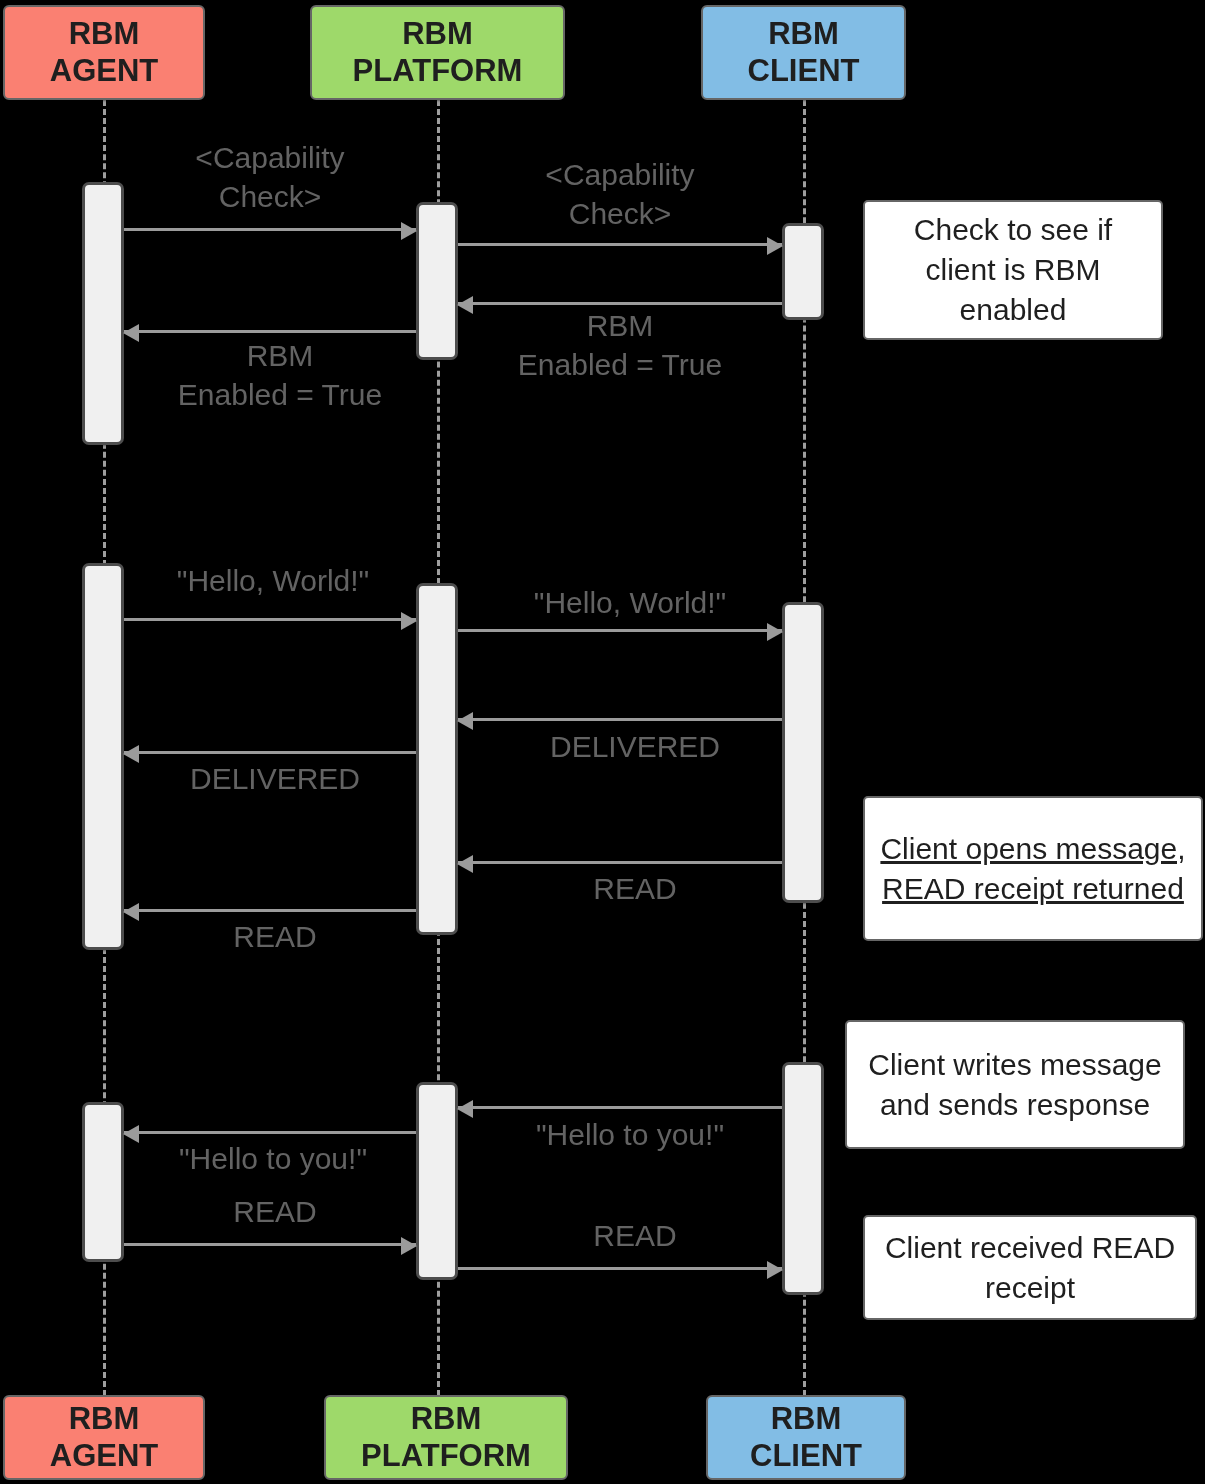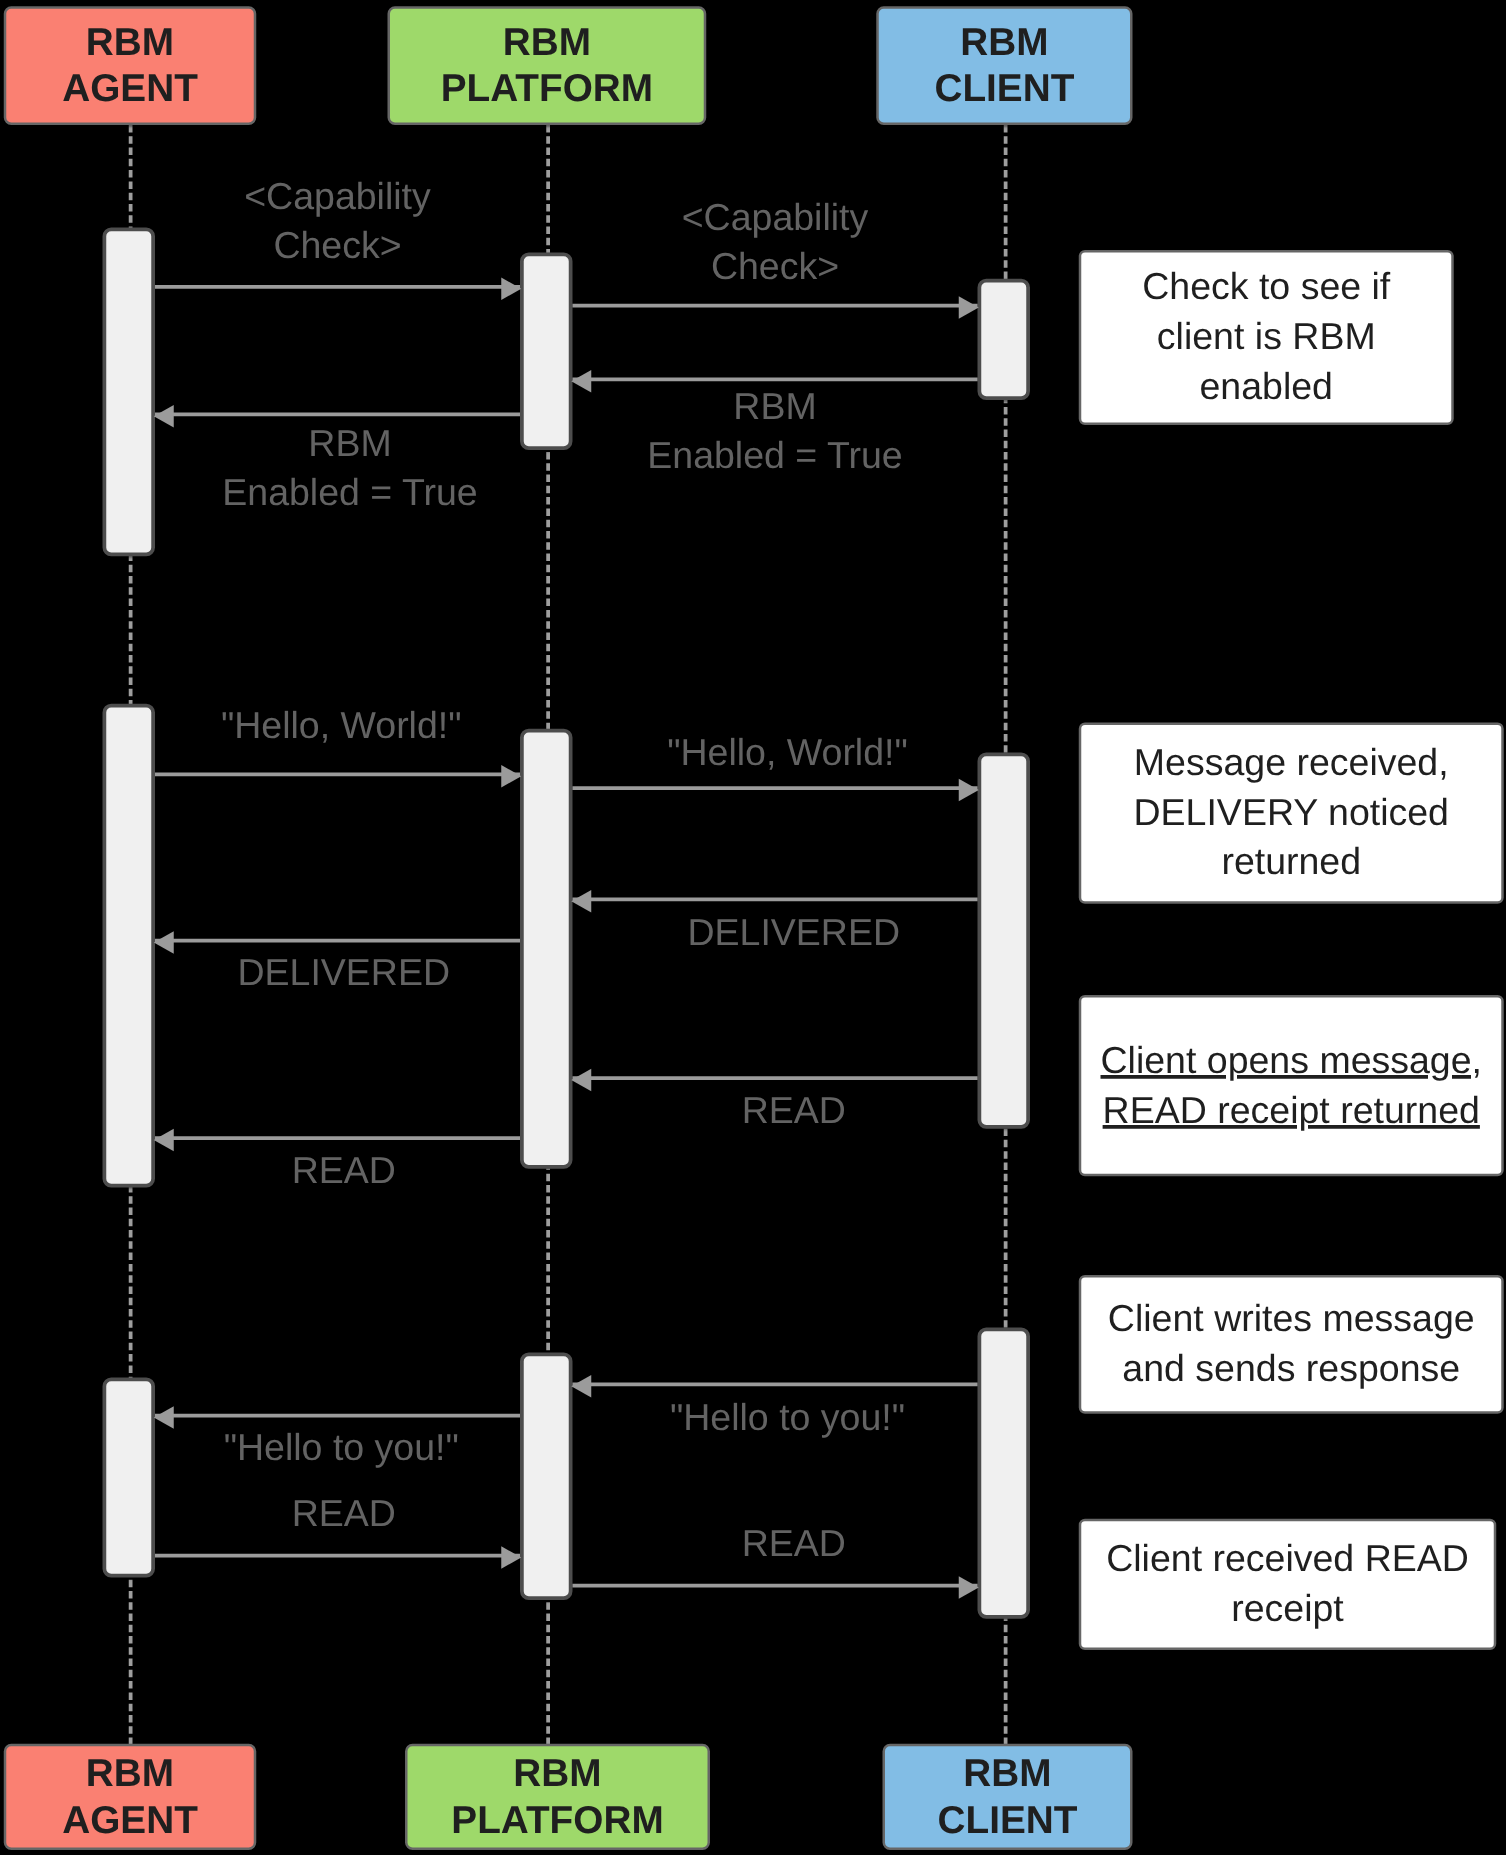--- a/index.html
+++ b/index.html
@@ -210,29 +210,26 @@
 
   <div class="msg to-right" style="left:458px; top:1267px; width:324px;">
     <span class="head"></span>
   </div>
   <div class="msg-label" style="left:490px; top:1216px; width:290px;">READ</div>
 
   <div class="note" style="left:863px; top:200px; width:300px; height:140px;">
     <span>Check to see if client is RBM enabled</span>
   </div>
 
-  <div class="note" style="left:863px; top:578px; width:340px; height:145px;">
-    <span>Message received, DELIVERY noticed returned</span>
-  </div>
 
   <div class="note" style="left:863px; top:796px; width:340px; height:145px;text-decoration:underline;">
     <span>Client opens message, READ receipt returned</span>
   </div>
 
-  <div class="note" style="left:863px; top:1020px; width:340px; height:111px;">
+  <div class="note" style="left:845px; top:1020px; width:340px; height:129px;">
     <span>Client writes message and sends response</span>
   </div>
 
   <div class="note" style="left:863px; top:1215px; width:334px; height:105px;">
     <span>Client received READ receipt</span>
   </div>
 
   <div class="participant" style="left:3px; top:1395px; width:202px; height:85px; background:#fa8072;">
     <span class="pline">RBM</span>
     <span class="pline">AGENT</span>

